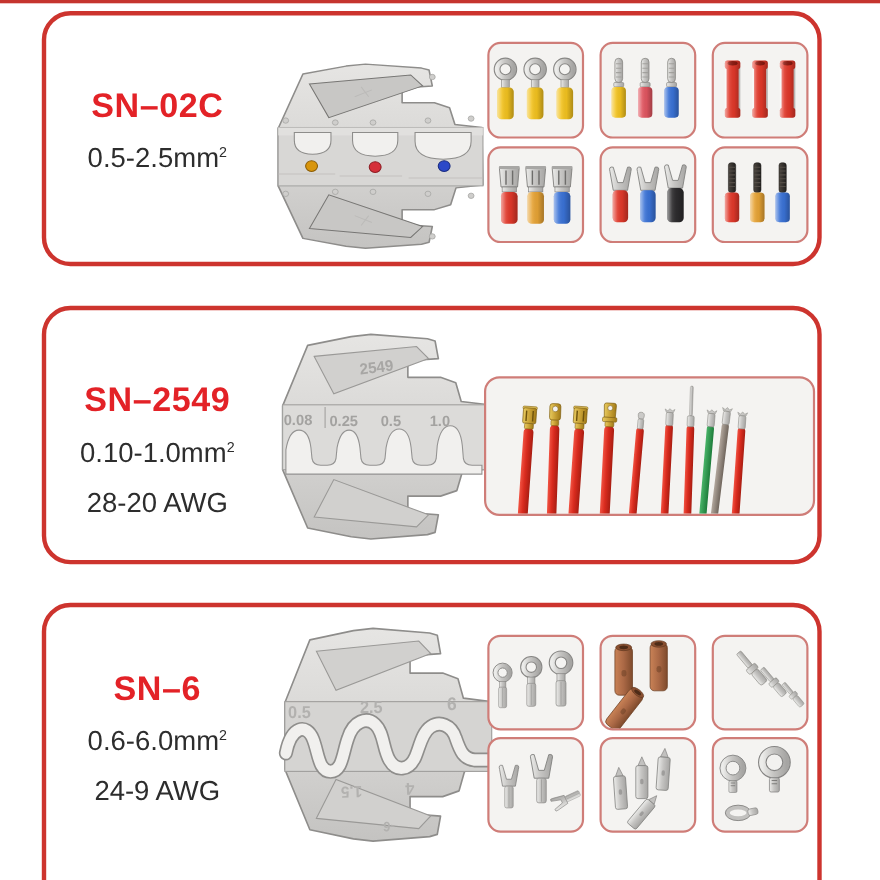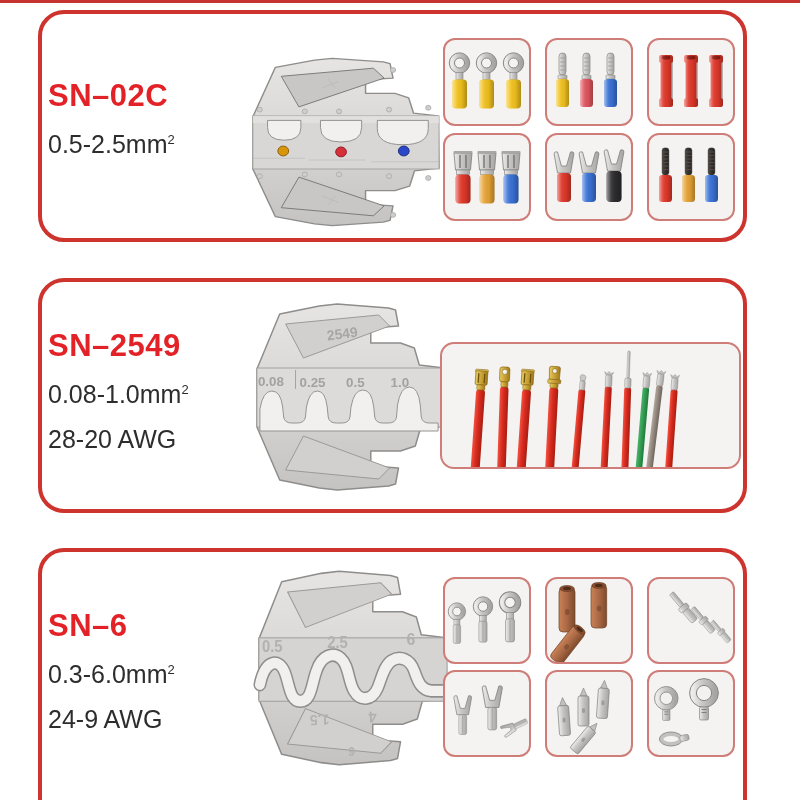--- a/index.html
+++ b/index.html
@@ -4,23 +4,23 @@
 <style>
   html,body{margin:0;padding:0;background:#ffffff;}
   body{width:800px;height:800px;position:relative;font-family:"Liberation Sans",sans-serif;overflow:hidden;}
   svg{display:block;}
   svg text{font-family:"Liberation Sans",sans-serif;}
   .top-line{position:absolute;left:0;top:0;width:800px;height:3px;background:#c5342e;}
   .panel{position:absolute;left:38px;width:709px;background:#fff;border:4px solid #cd342e;border-radius:26px;box-sizing:border-box;overflow:hidden;}
   #p1{top:10px;height:232px;}
   #p2{top:278px;height:235px;}
   #p3{top:548px;height:286px;}
-  .textblock{position:absolute;left:6px;width:190px;}
+  .textblock{position:absolute;left:6px;width:190px;text-align:center;}
   #p1 .textblock{top:64px}
-  #p2 .textblock{top:46px}
+  #p2 .textblock{top:64px}
   #p3 .textblock{top:56px}
   .model-title{margin:0 0 9px 0;font-size:31px;font-weight:bold;color:#e32227;letter-spacing:.5px;}
   .spec{font-size:25px;color:#2d2d2d;line-height:1.16;margin-top:16px;}
   .spec sup{font-size:13px;}
   .die{position:absolute;}
   #p1 .die{left:204px;top:38px;}
   #p2 .die{left:208px;top:15px;}
   #p3 .die{left:210px;top:12px;}
   .boxgrid{position:absolute;display:grid;grid-template-columns:repeat(3,88px);}
   #p1 .boxgrid{left:401px;top:24px;gap:7px 14px;}
@@ -321,21 +321,21 @@
             <rect x="0" y="27" width="13" height="27" rx="3.5" fill="url(#shadeV)"></rect>
           </g>
       </svg>
     </div>
   </div>
 </section>
 
 <section class="panel" id="p2">
   <div class="textblock">
     <h2 class="model-title">SN–2549</h2>
-    <div class="spec"><span>0.08-1.0mm</span><sup>2</sup></div>
+    <div class="spec"><span>0.10-1.0mm</span><sup>2</sup></div>
     <div class="spec">28-20 AWG</div>
   </div>
 
   <svg class="die" width="198" height="200" viewBox="0 0 200 200" preserveAspectRatio="none">
     <use href="#dieOutline" fill="url(#gradDie)" stroke="#8e8d8b" stroke-width="1.5" stroke-linejoin="round"></use>
     <path d="M36,27 L130,18 L141,29 L54,61 Z" fill="#d1d0ce" stroke="#9a9997" stroke-width="1"></path>
     <path d="M36,173 L130,182 L141,171 L54,139 Z" fill="#d1d0ce" stroke="#9a9997" stroke-width="1"></path>
     <rect x="7" y="71" width="190" height="59" fill="#dcdbd9" stroke="#a2a19f" stroke-width="1"></rect>
     <path d="M46,73 V92" stroke="#a2a19f" stroke-width="1"></path>
     <path d="M10,128 L10,112 Q13,94 22,94 Q31,94 33,110 L34,120 Q35,126 42,126 L48,126 Q55,126 56,120 L57,110 Q60,94 68,94 Q76,94 78,110 L79,120 Q80,126 87,126 L93,126 Q100,126 101,120 L102,110 Q105,93 114,93 Q123,93 125,110 L126,120 Q127,126 134,126 L140,126 Q147,126 148,120 L149,108 Q152,90 161,90 Q170,90 172,108 L173,120 Q174,126 181,126 L190,126 L190,134 L10,134 Z" fill="#f1f0ee" stroke="#949392" stroke-width="1"></path>
@@ -388,21 +388,21 @@
           <rect x="-3.5" y="11" width="7" height="100" rx="3" fill="url(#gradWireRed)"></rect>
           <use href="#silverCrimp"></use>
         </g>
     </svg>
   </div>
 </section>
 
 <section class="panel" id="p3">
   <div class="textblock">
     <h2 class="model-title">SN–6</h2>
-    <div class="spec"><span>0.3-6.0mm</span><sup>2</sup></div>
+    <div class="spec"><span>0.6-6.0mm</span><sup>2</sup></div>
     <div class="spec">24-9 AWG</div>
   </div>
 
   <svg class="die" width="198" height="208" viewBox="0 0 200 200" preserveAspectRatio="none">
     <use href="#dieOutline" fill="url(#gradDie)" stroke="#8e8d8b" stroke-width="1.5" stroke-linejoin="round"></use>
     <path d="M36,27 L130,18 L141,29 L54,61 Z" fill="#d1d0ce" stroke="#9a9997" stroke-width="1"></path>
     <path d="M36,173 L130,182 L141,171 L54,139 Z" fill="#d1d0ce" stroke="#9a9997" stroke-width="1"></path>
     <rect x="7" y="71" width="190" height="61" fill="#d5d4d2" stroke="#a2a19f" stroke-width="1"></rect>
     <g>
       <path d="M8,116 C13,92 27,90 33,104 C38,116 38,132 49,132 C60,132 60,116 65,103 C70,88 82,84 90,91 C98,98 97,112 103,122 C109,132 121,132 127,119 C131,110 133,98 141,93 C149,88 160,91 164,103 C168,114 171,121 181,122 L193,122" fill="none" stroke="#8f8e8c" stroke-width="13" stroke-linecap="round"></path>

